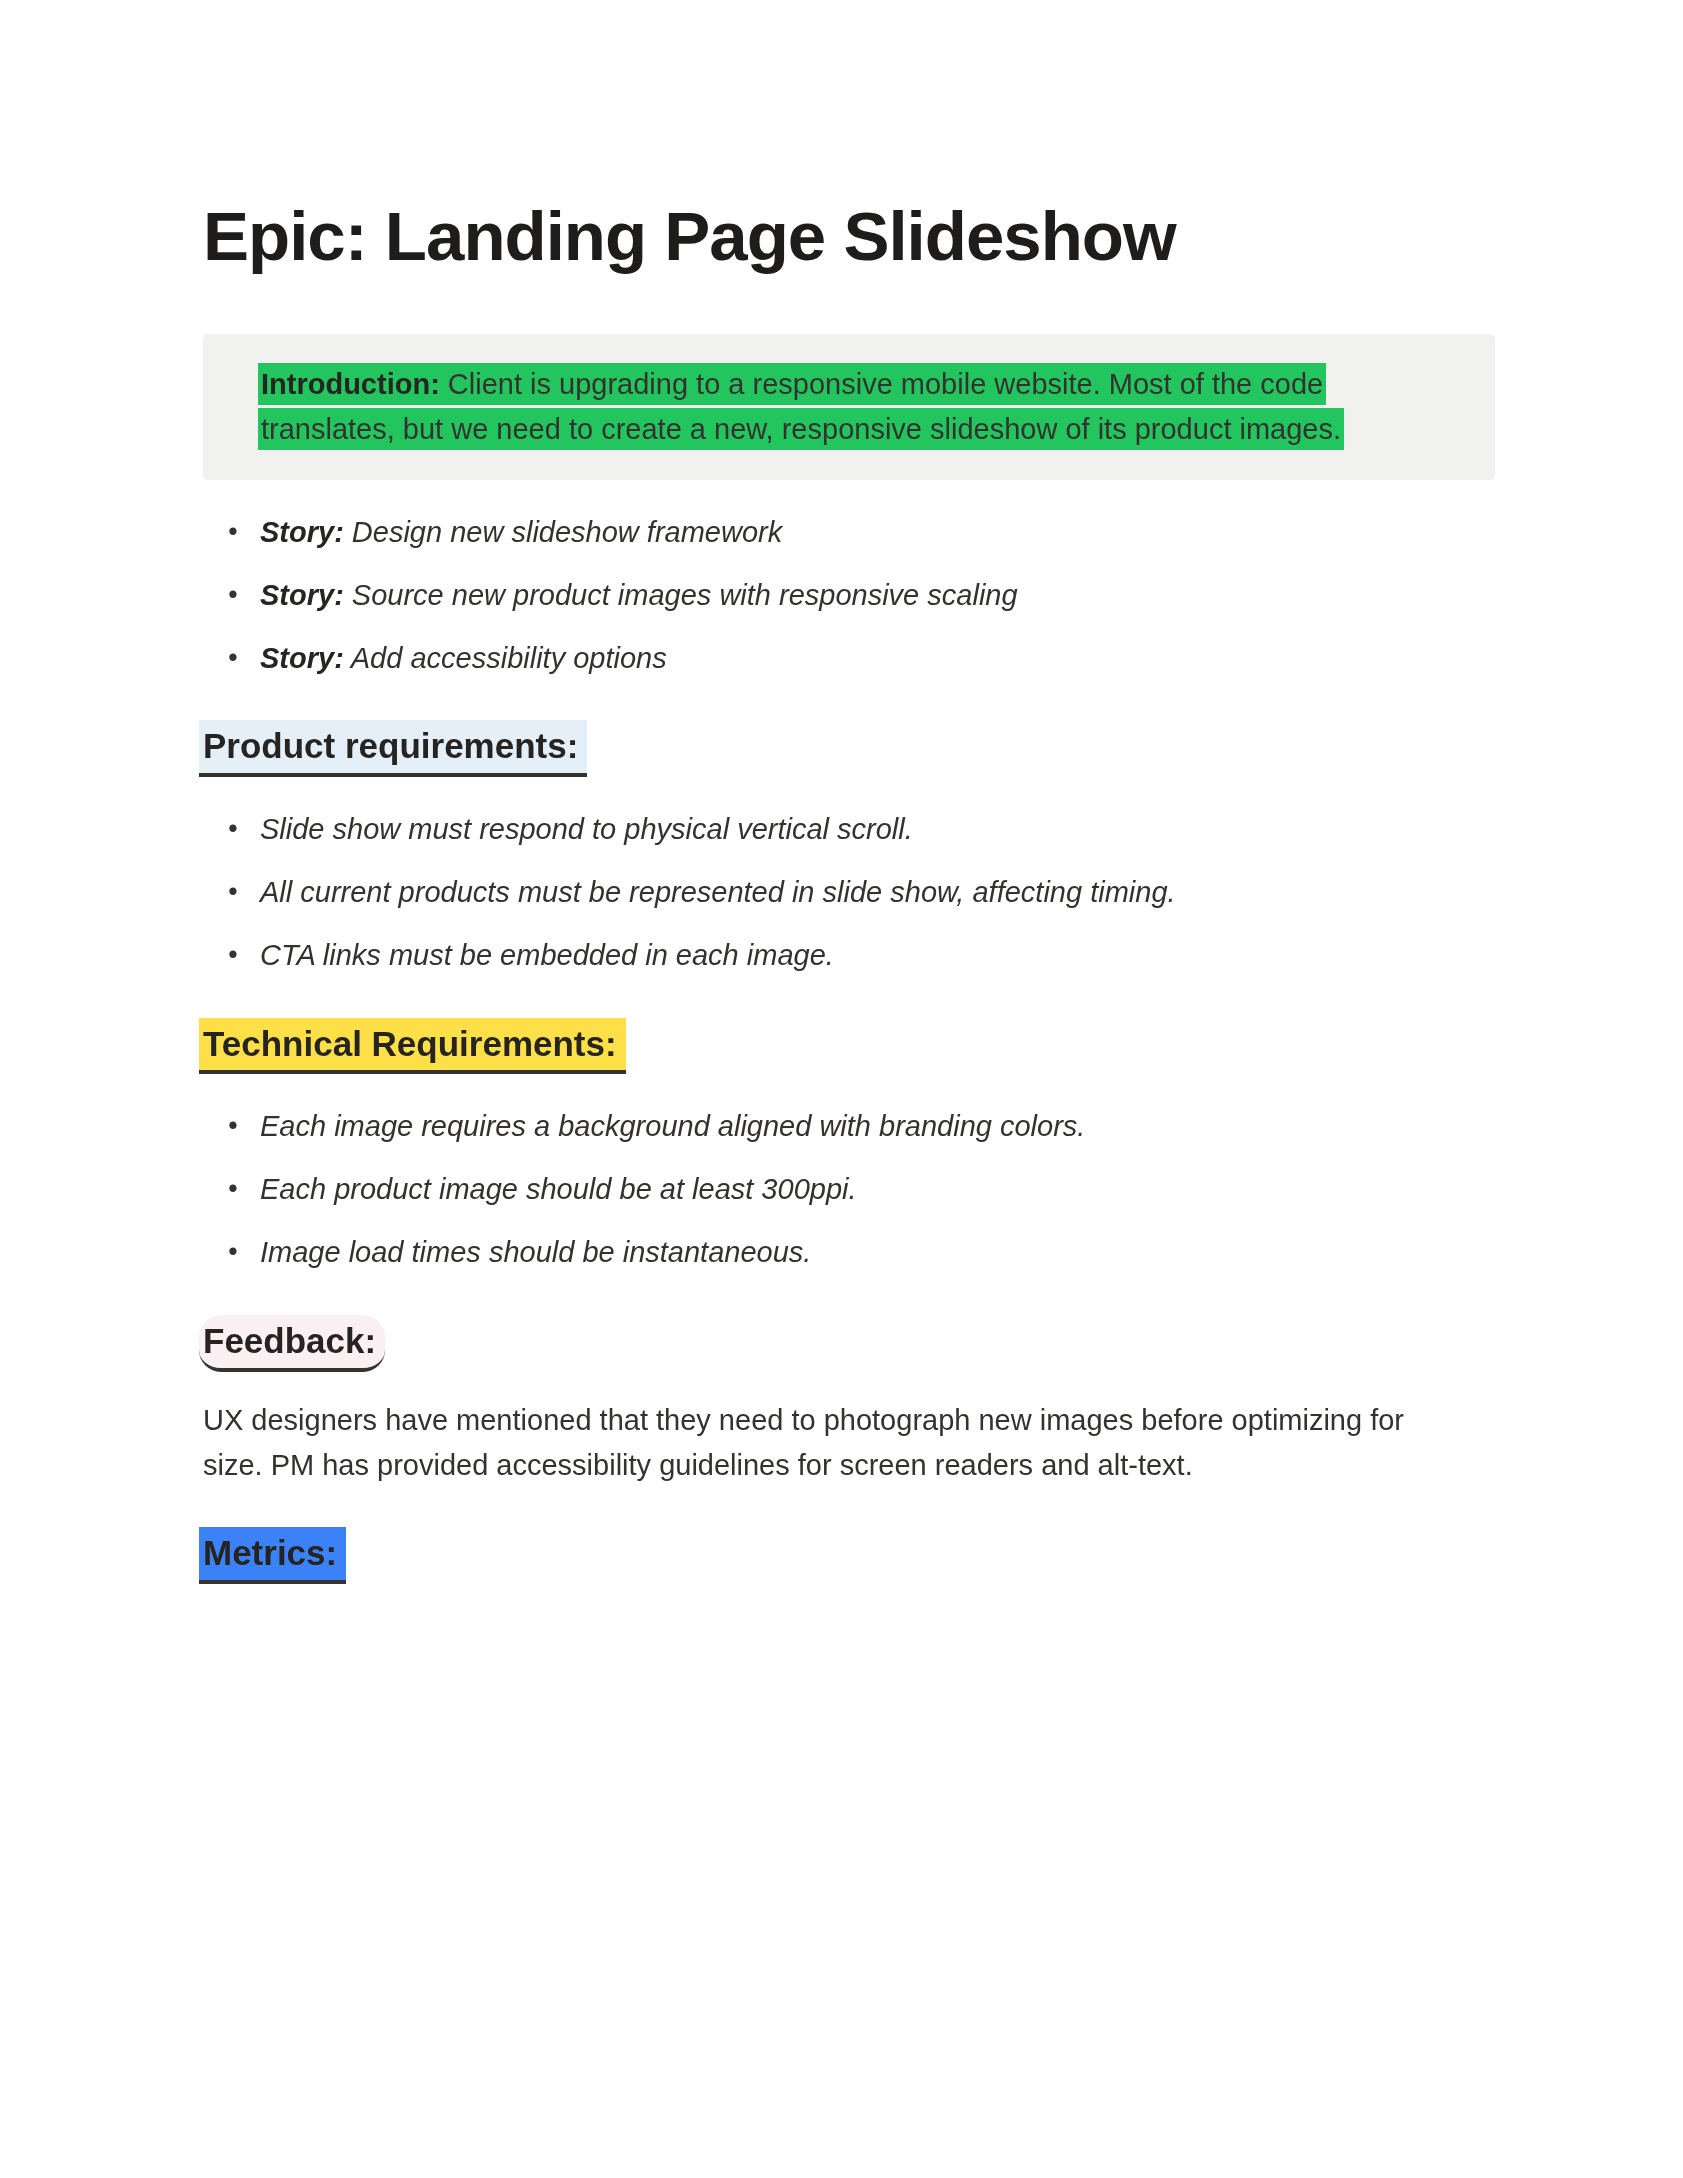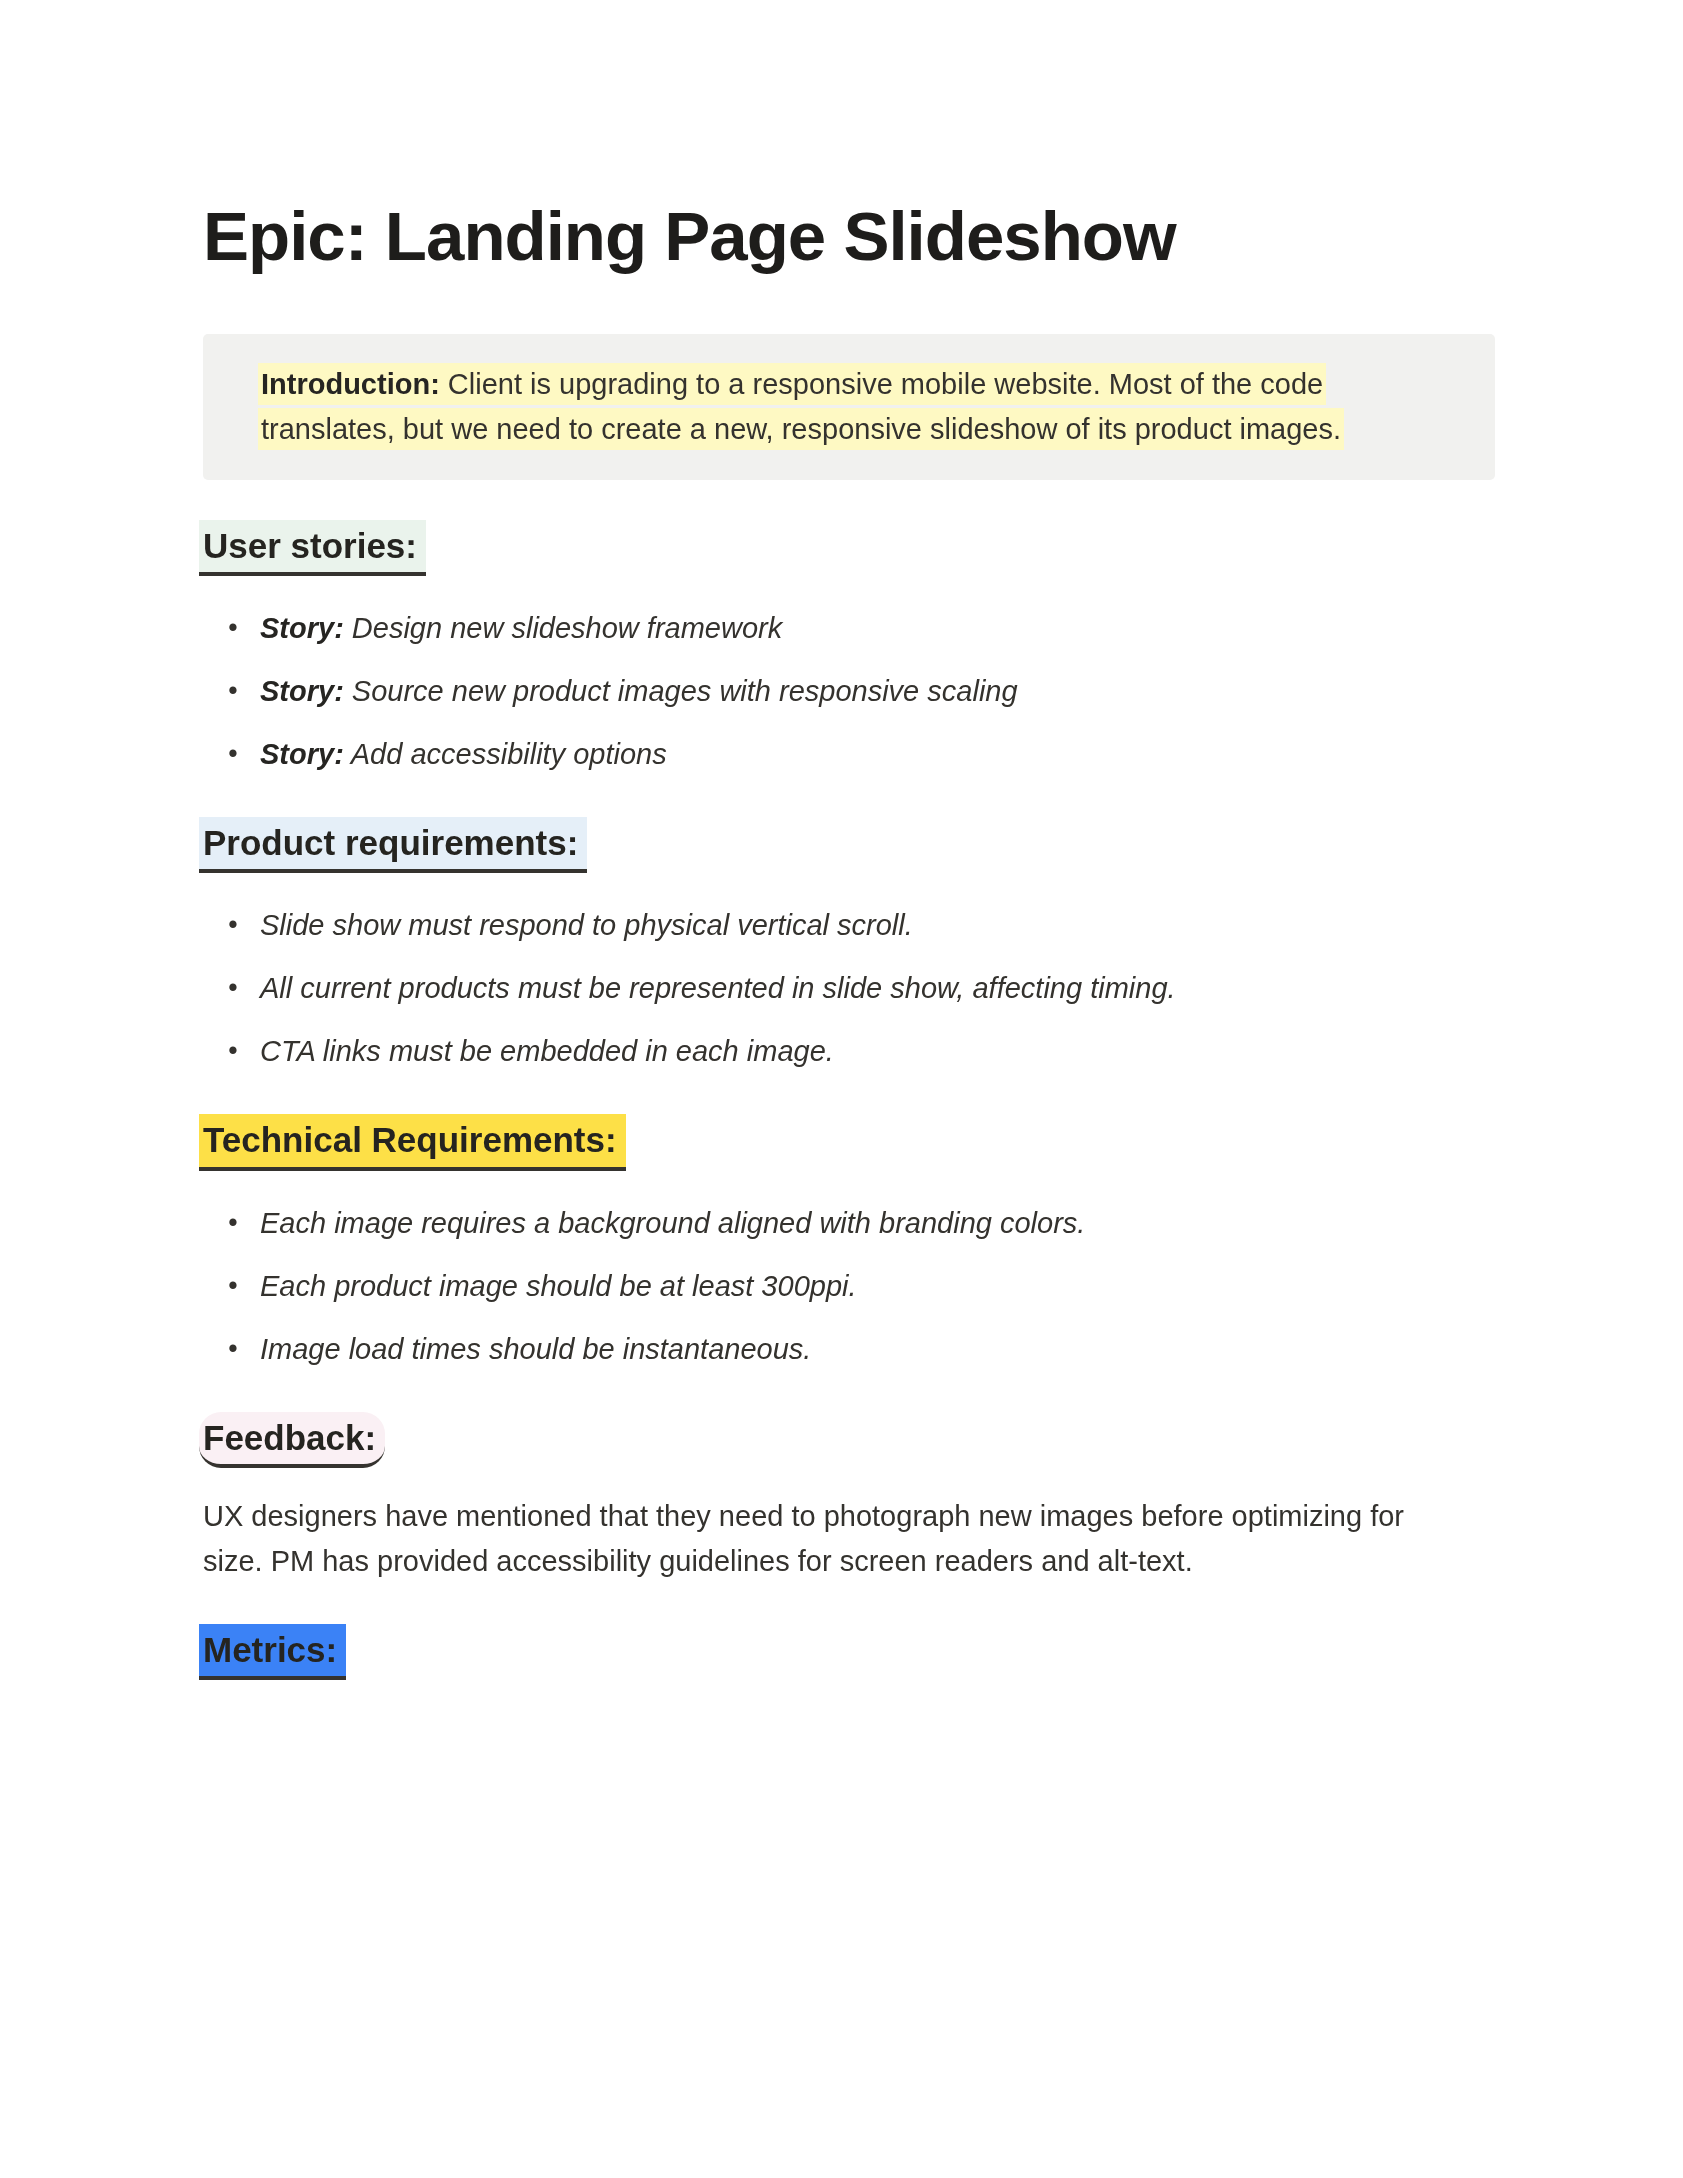--- a/index.html
+++ b/index.html
@@ -68,25 +68,24 @@
 </style>
 </head>
 <body>
 
 <div class="page">
   <div class="content">
 
     <h1 class="doc-title">Epic: Landing Page Slideshow</h1>
 
     <div class="callout" style="background: rgb(241, 241, 239);">
-      <p style="margin:0"><span class="hl" style="background: #fef9c3; text-align: center;"><strong>Introduction:</strong><span> Client is upgrading to a responsive mobile website. Most of the code translates, but we need to create a new, responsive slideshow of its product images.</span></span></p>
+      <p style="margin:0"><span class="hl" style="background: #22c55e; text-align: center;"><strong>Introduction:</strong><span> Client is upgrading to a responsive mobile website. Most of the code translates, but we need to create a new, responsive slideshow of its product images.</span></span></p>
     </div>
 
     <div id="sections">
-        <h2 class="section-heading"><span class="hl-head" style="background: rgb(234, 243, 236); border-bottom-color: rgb(53, 51, 47);">User stories:</span></h2>
         <ul class="bullets">
           <li><strong>Story:</strong><span> Design new slideshow framework</span></li>
           <li><strong>Story:</strong><span> Source new product images with responsive scaling</span></li>
           <li><strong>Story:</strong><span> Add accessibility options</span></li>
         </ul>
         <h2 class="section-heading"><span class="hl-head" style="background: rgb(229, 239, 248); border-bottom-color: rgb(53, 51, 47);">Product requirements:</span></h2>
         <ul class="bullets">
           <li><span>Slide show must respond to physical vertical scroll.</span></li>
           <li><span>All current products must be represented in slide show, affecting timing.</span></li>
           <li><span>CTA links must be embedded in each image.</span></li>

